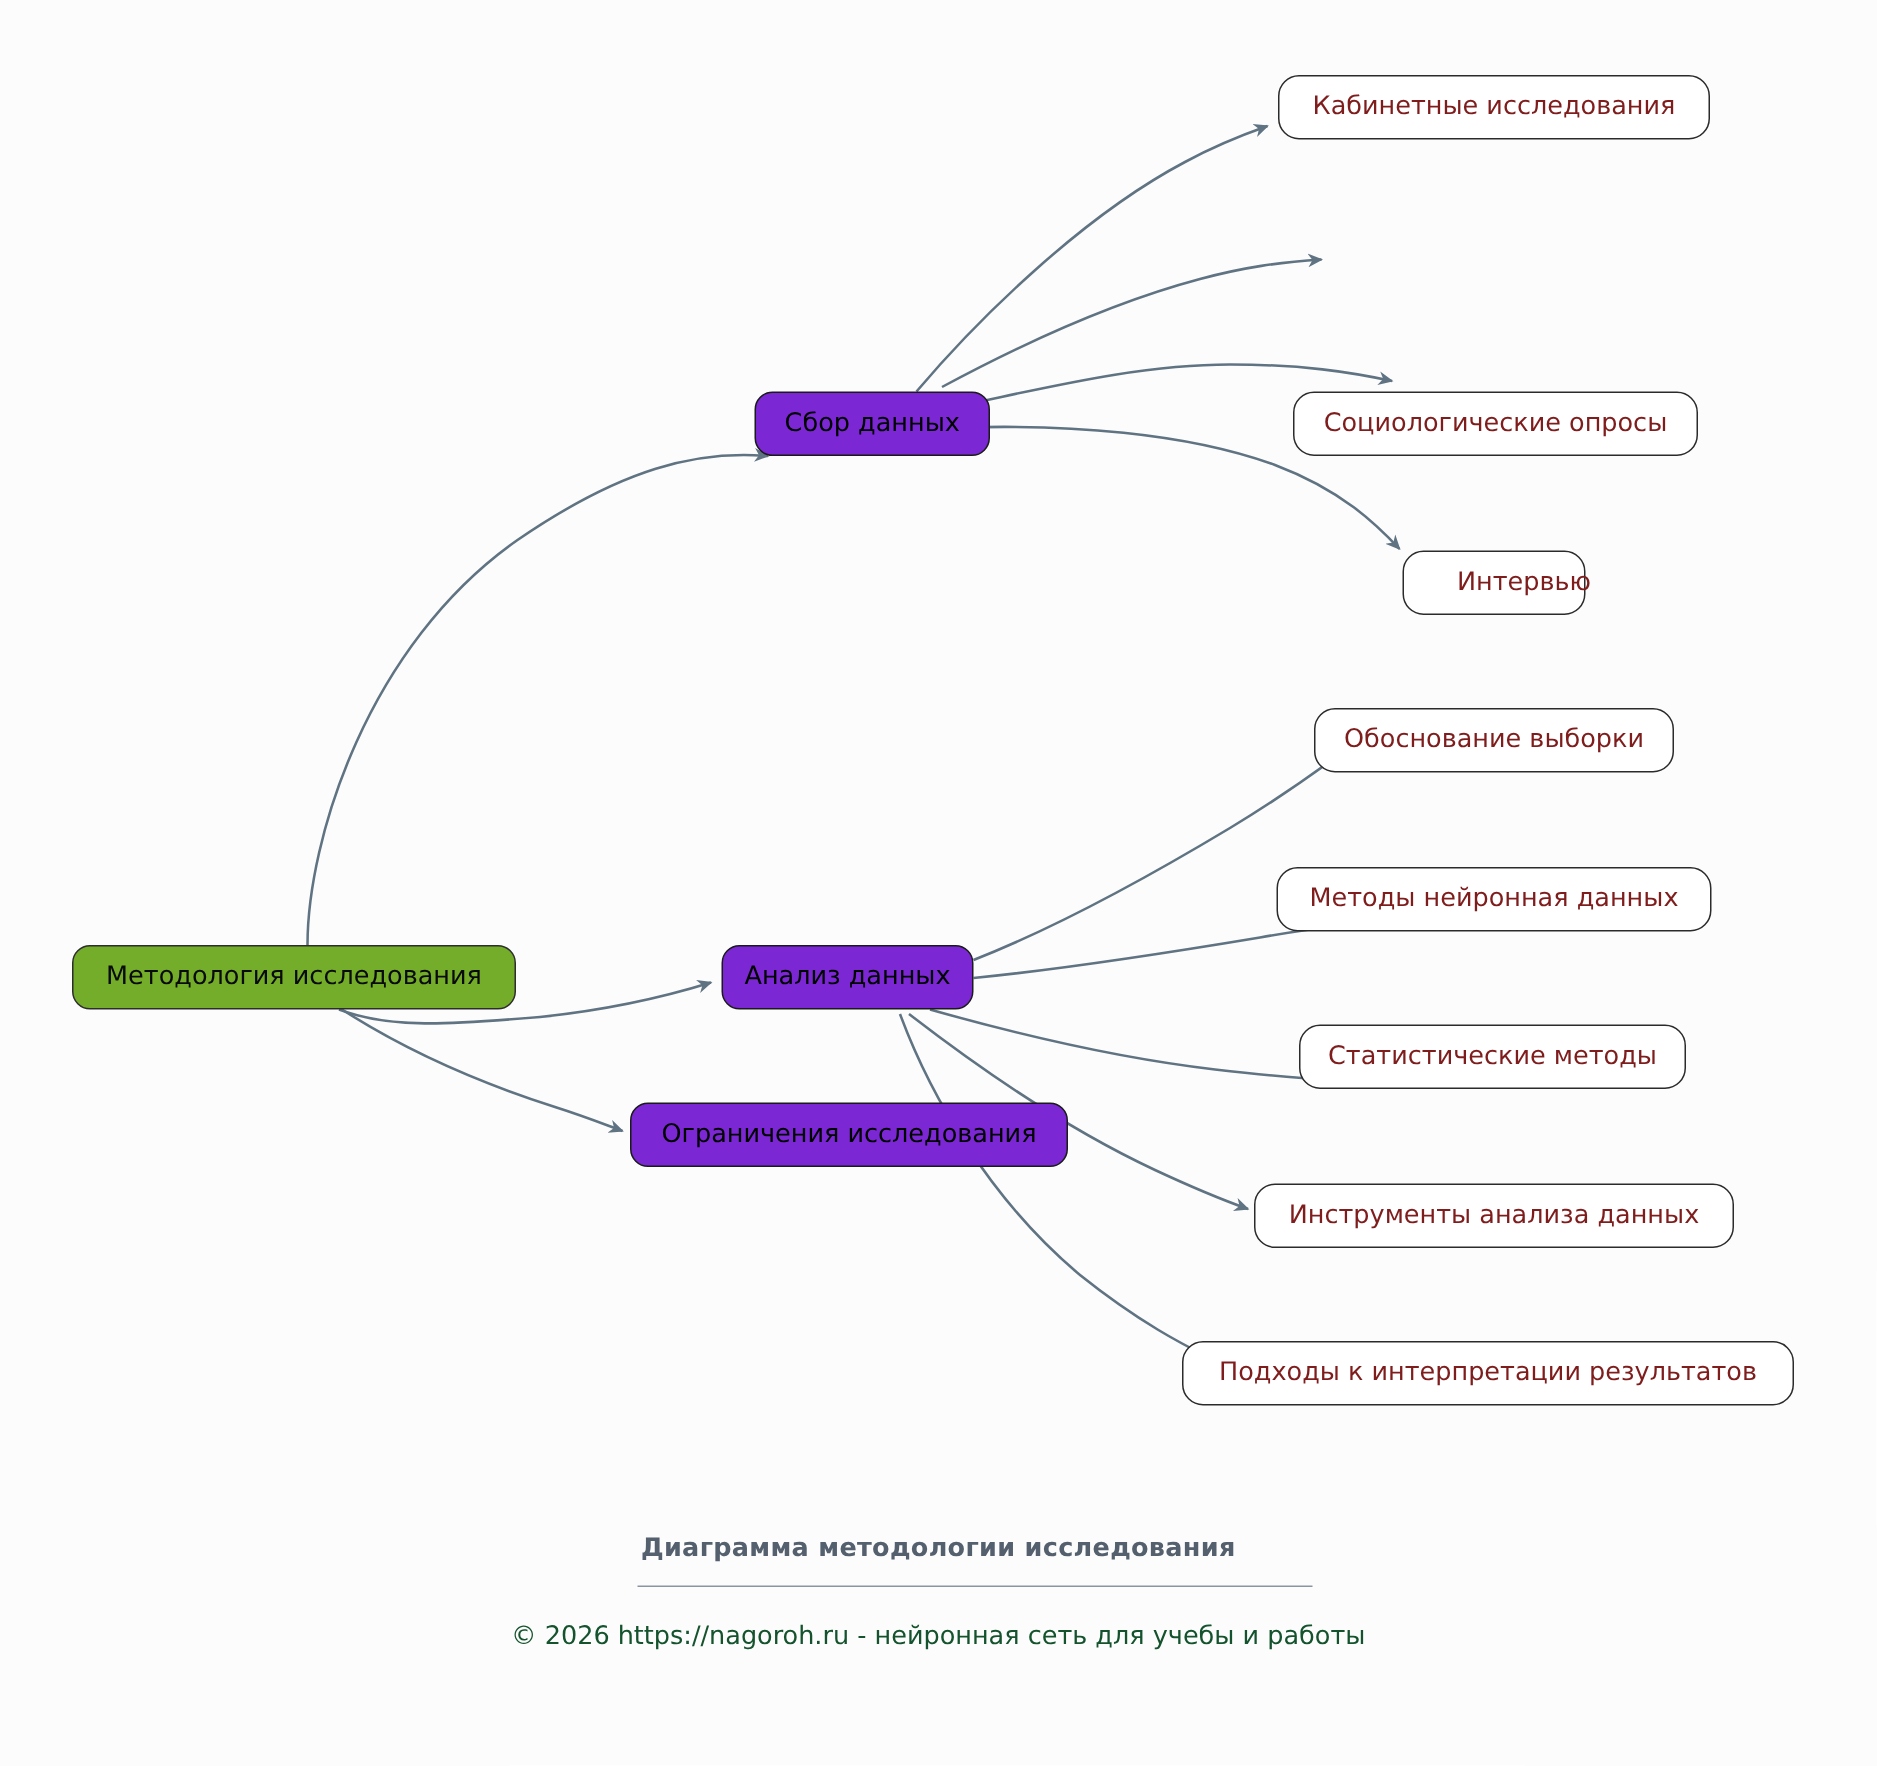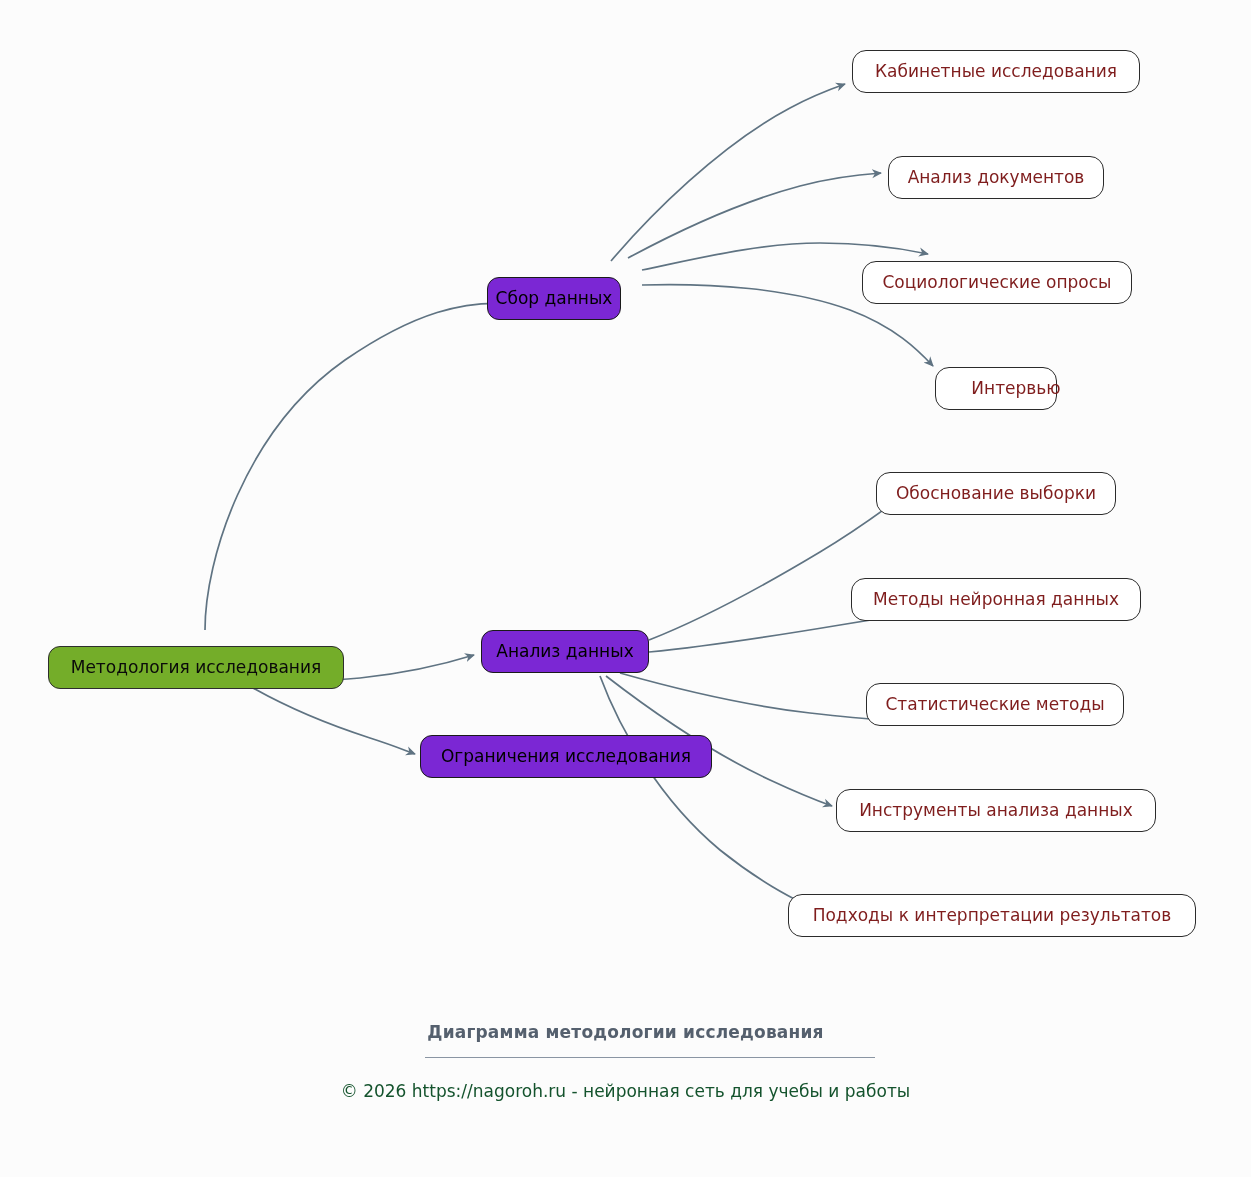--- a/index.html
+++ b/index.html
@@ -31,21 +31,20 @@
     box-sizing: border-box;
     white-space: nowrap;
     line-height: 1;
   }
   .node-root {
     background: #74ad29;
     border: 1.6px solid #2d2d2d;
     border-radius: 12px;
     color: #0a0a0a;
     font-size: 17px;
-    margin-top: 16px;
   }
   .node-branch {
     background: #7b27d4;
     border: 1.6px solid #1a1a1a;
     border-radius: 12px;
     color: #000000;
     font-size: 17px;
   }
   .node-leaf {
     background: #ffffff;
@@ -107,39 +106,36 @@
       <path d="M620,673 C680,690 750,706 810,713 C845,717 868,719 886,720"></path>
       <path d="M606,676 C650,710 710,752 770,780 C800,794 818,801 832,806"></path>
       <path d="M600,676 C620,730 660,800 720,850 C760,882 790,897 806,905"></path>
     </g>
   </svg>
 
   <div class="node node-root" style="left:48px; top:630px; width:296px; height:43px;">
     <span>Методология исследования</span>
   </div>
 
-  <div class="node node-branch" style="left:487px; top:261px; width:134px; height:43px;margin-top:16px;">
+  <div class="node node-branch" style="left:503px; top:261px; width:157px; height:43px;">
     <span>Сбор данных</span>
   </div>
 
   <div class="node node-branch" style="left:481px; top:630px; width:168px; height:43px;">
     <span>Анализ данных</span>
   </div>
 
   <div class="node node-branch" style="left:420px; top:735px; width:292px; height:43px;">
     <span>Ограничения исследования</span>
   </div>
 
   <div class="node node-leaf" style="left:852px; top:50px; width:288px; height:43px;">
     <span>Кабинетные исследования</span>
   </div>
 
-  <div class="node node-leaf" style="left:888px; top:156px; width:216px; height:43px;">
-    <span>Анализ документов</span>
-  </div>
 
   <div class="node node-leaf" style="left:862px; top:261px; width:270px; height:43px;">
     <span>Социологические опросы</span>
   </div>
 
   <div class="node node-leaf" style="left:935px; top:367px; width:122px; height:43px;padding-left:40px;">
     <span>Интервью</span>
   </div>
 
   <div class="node node-leaf" style="left:876px; top:472px; width:240px; height:43px;">

